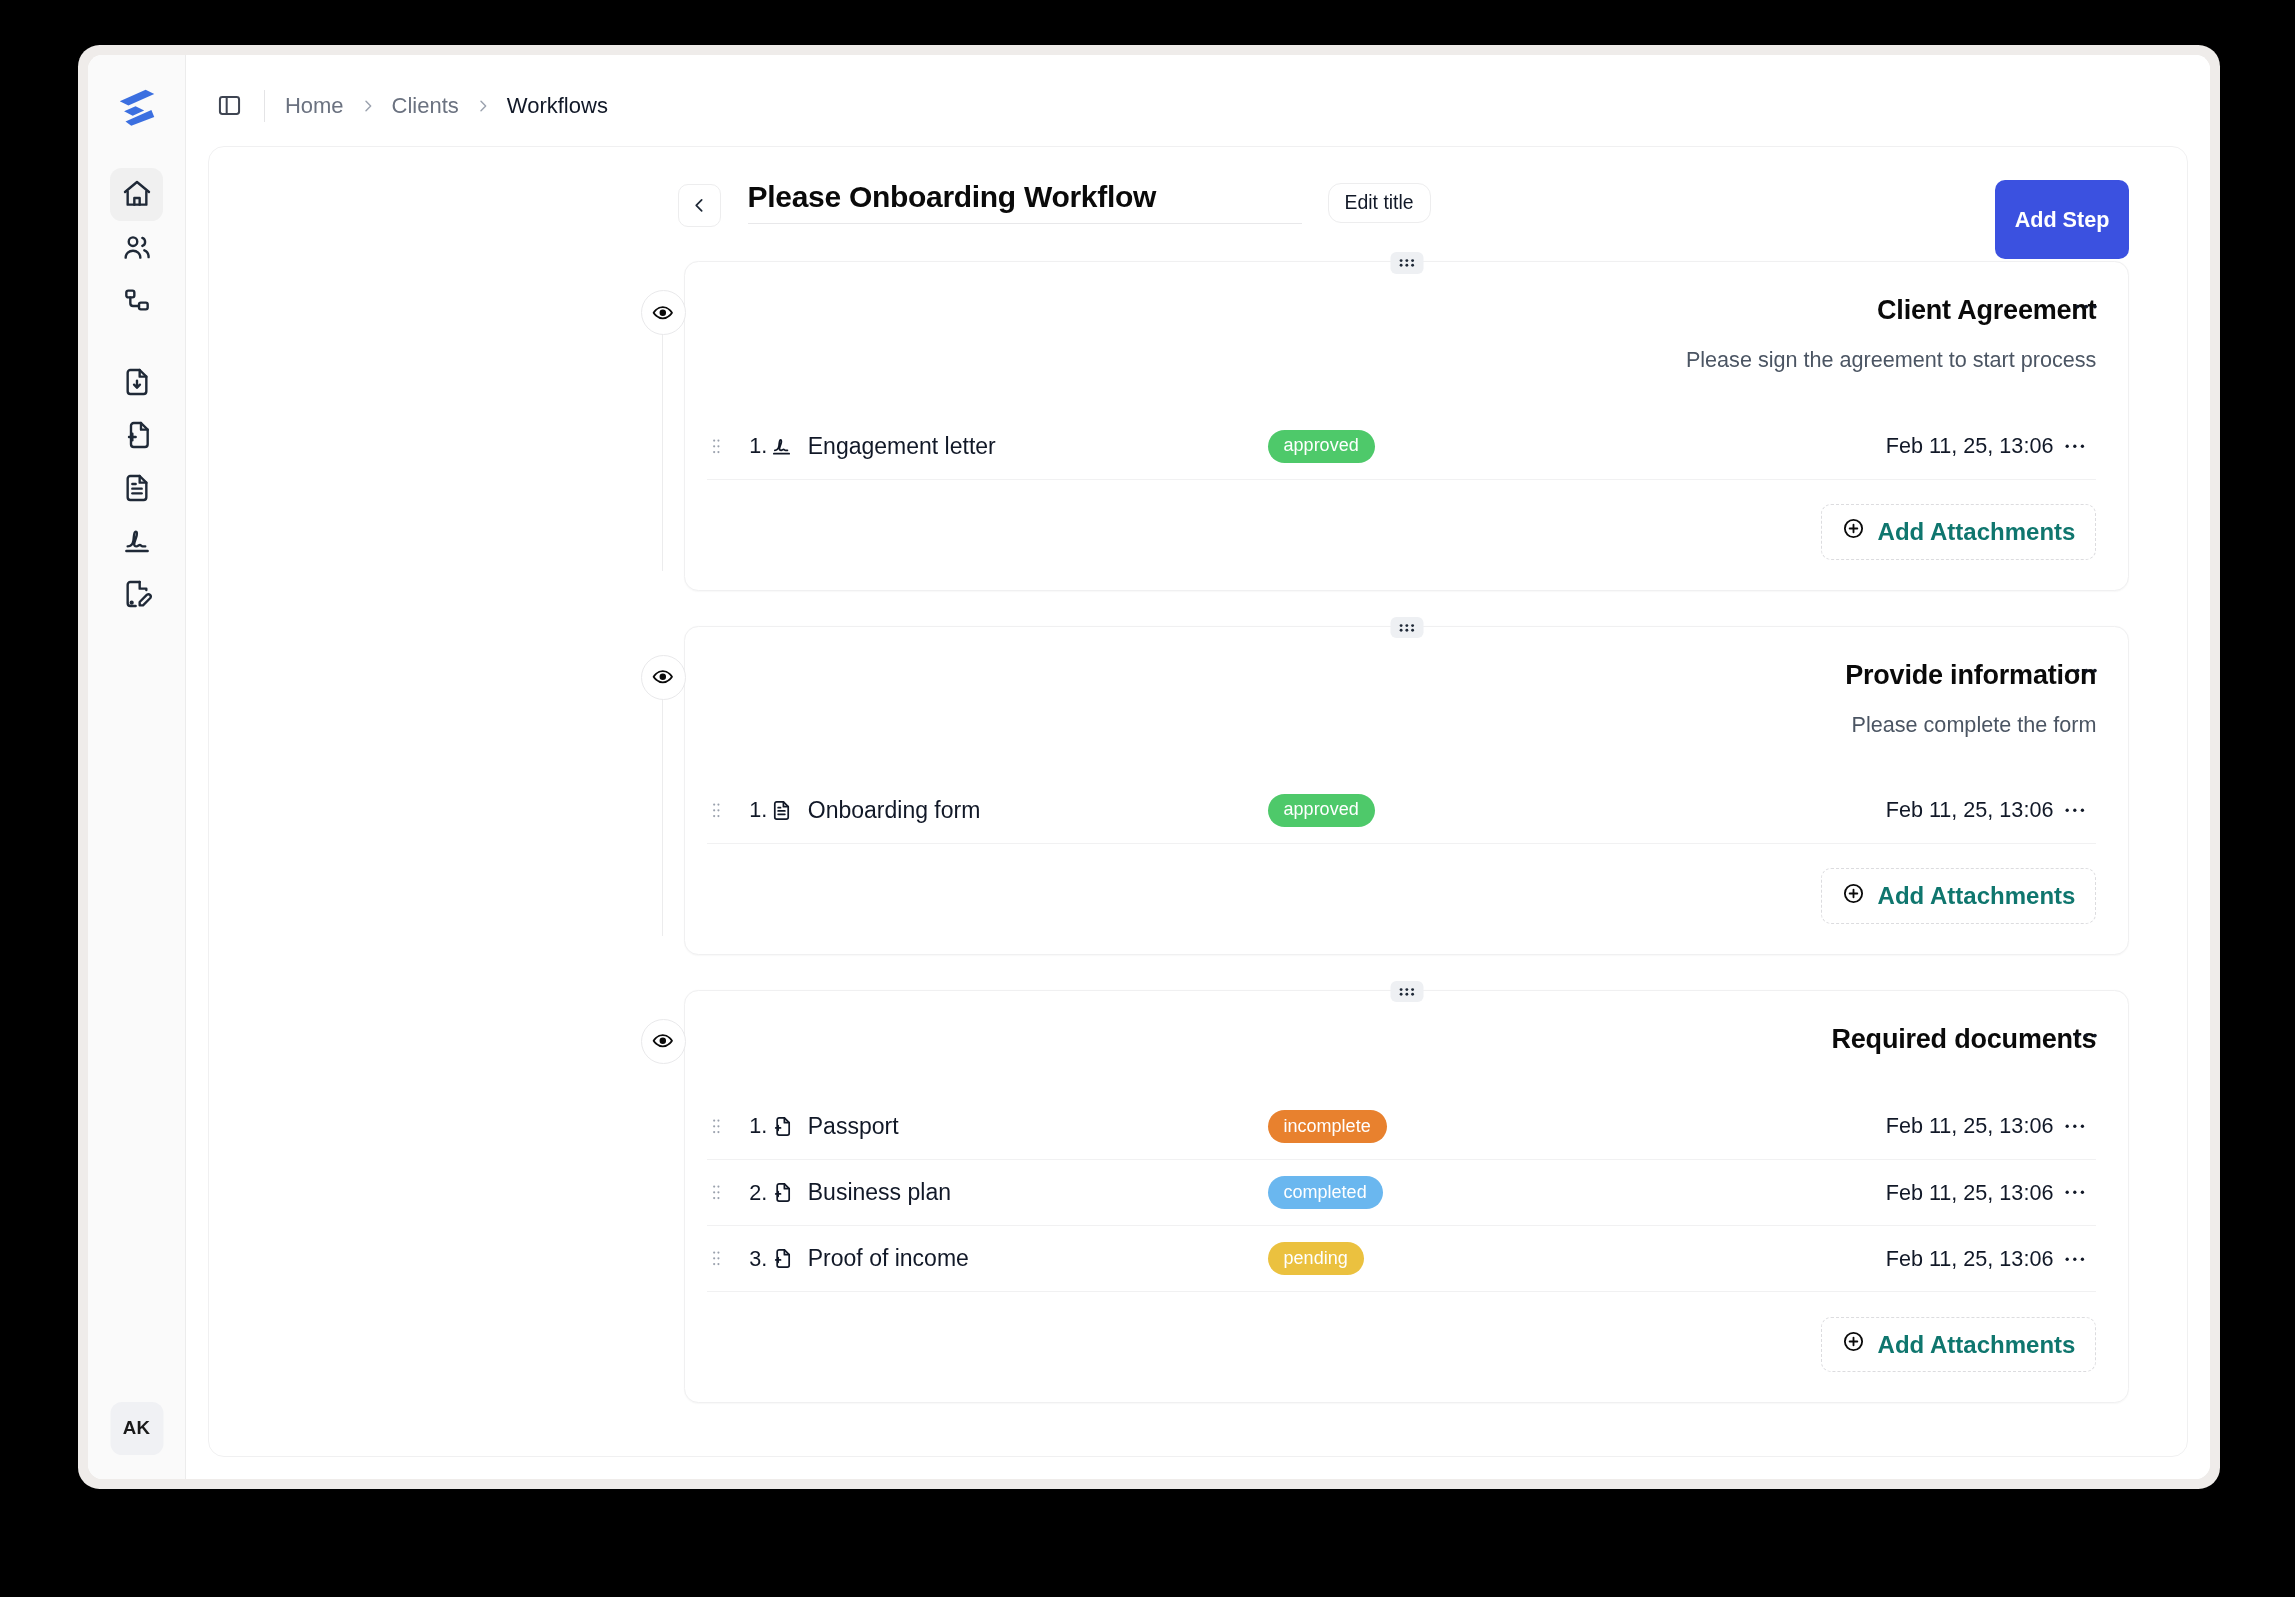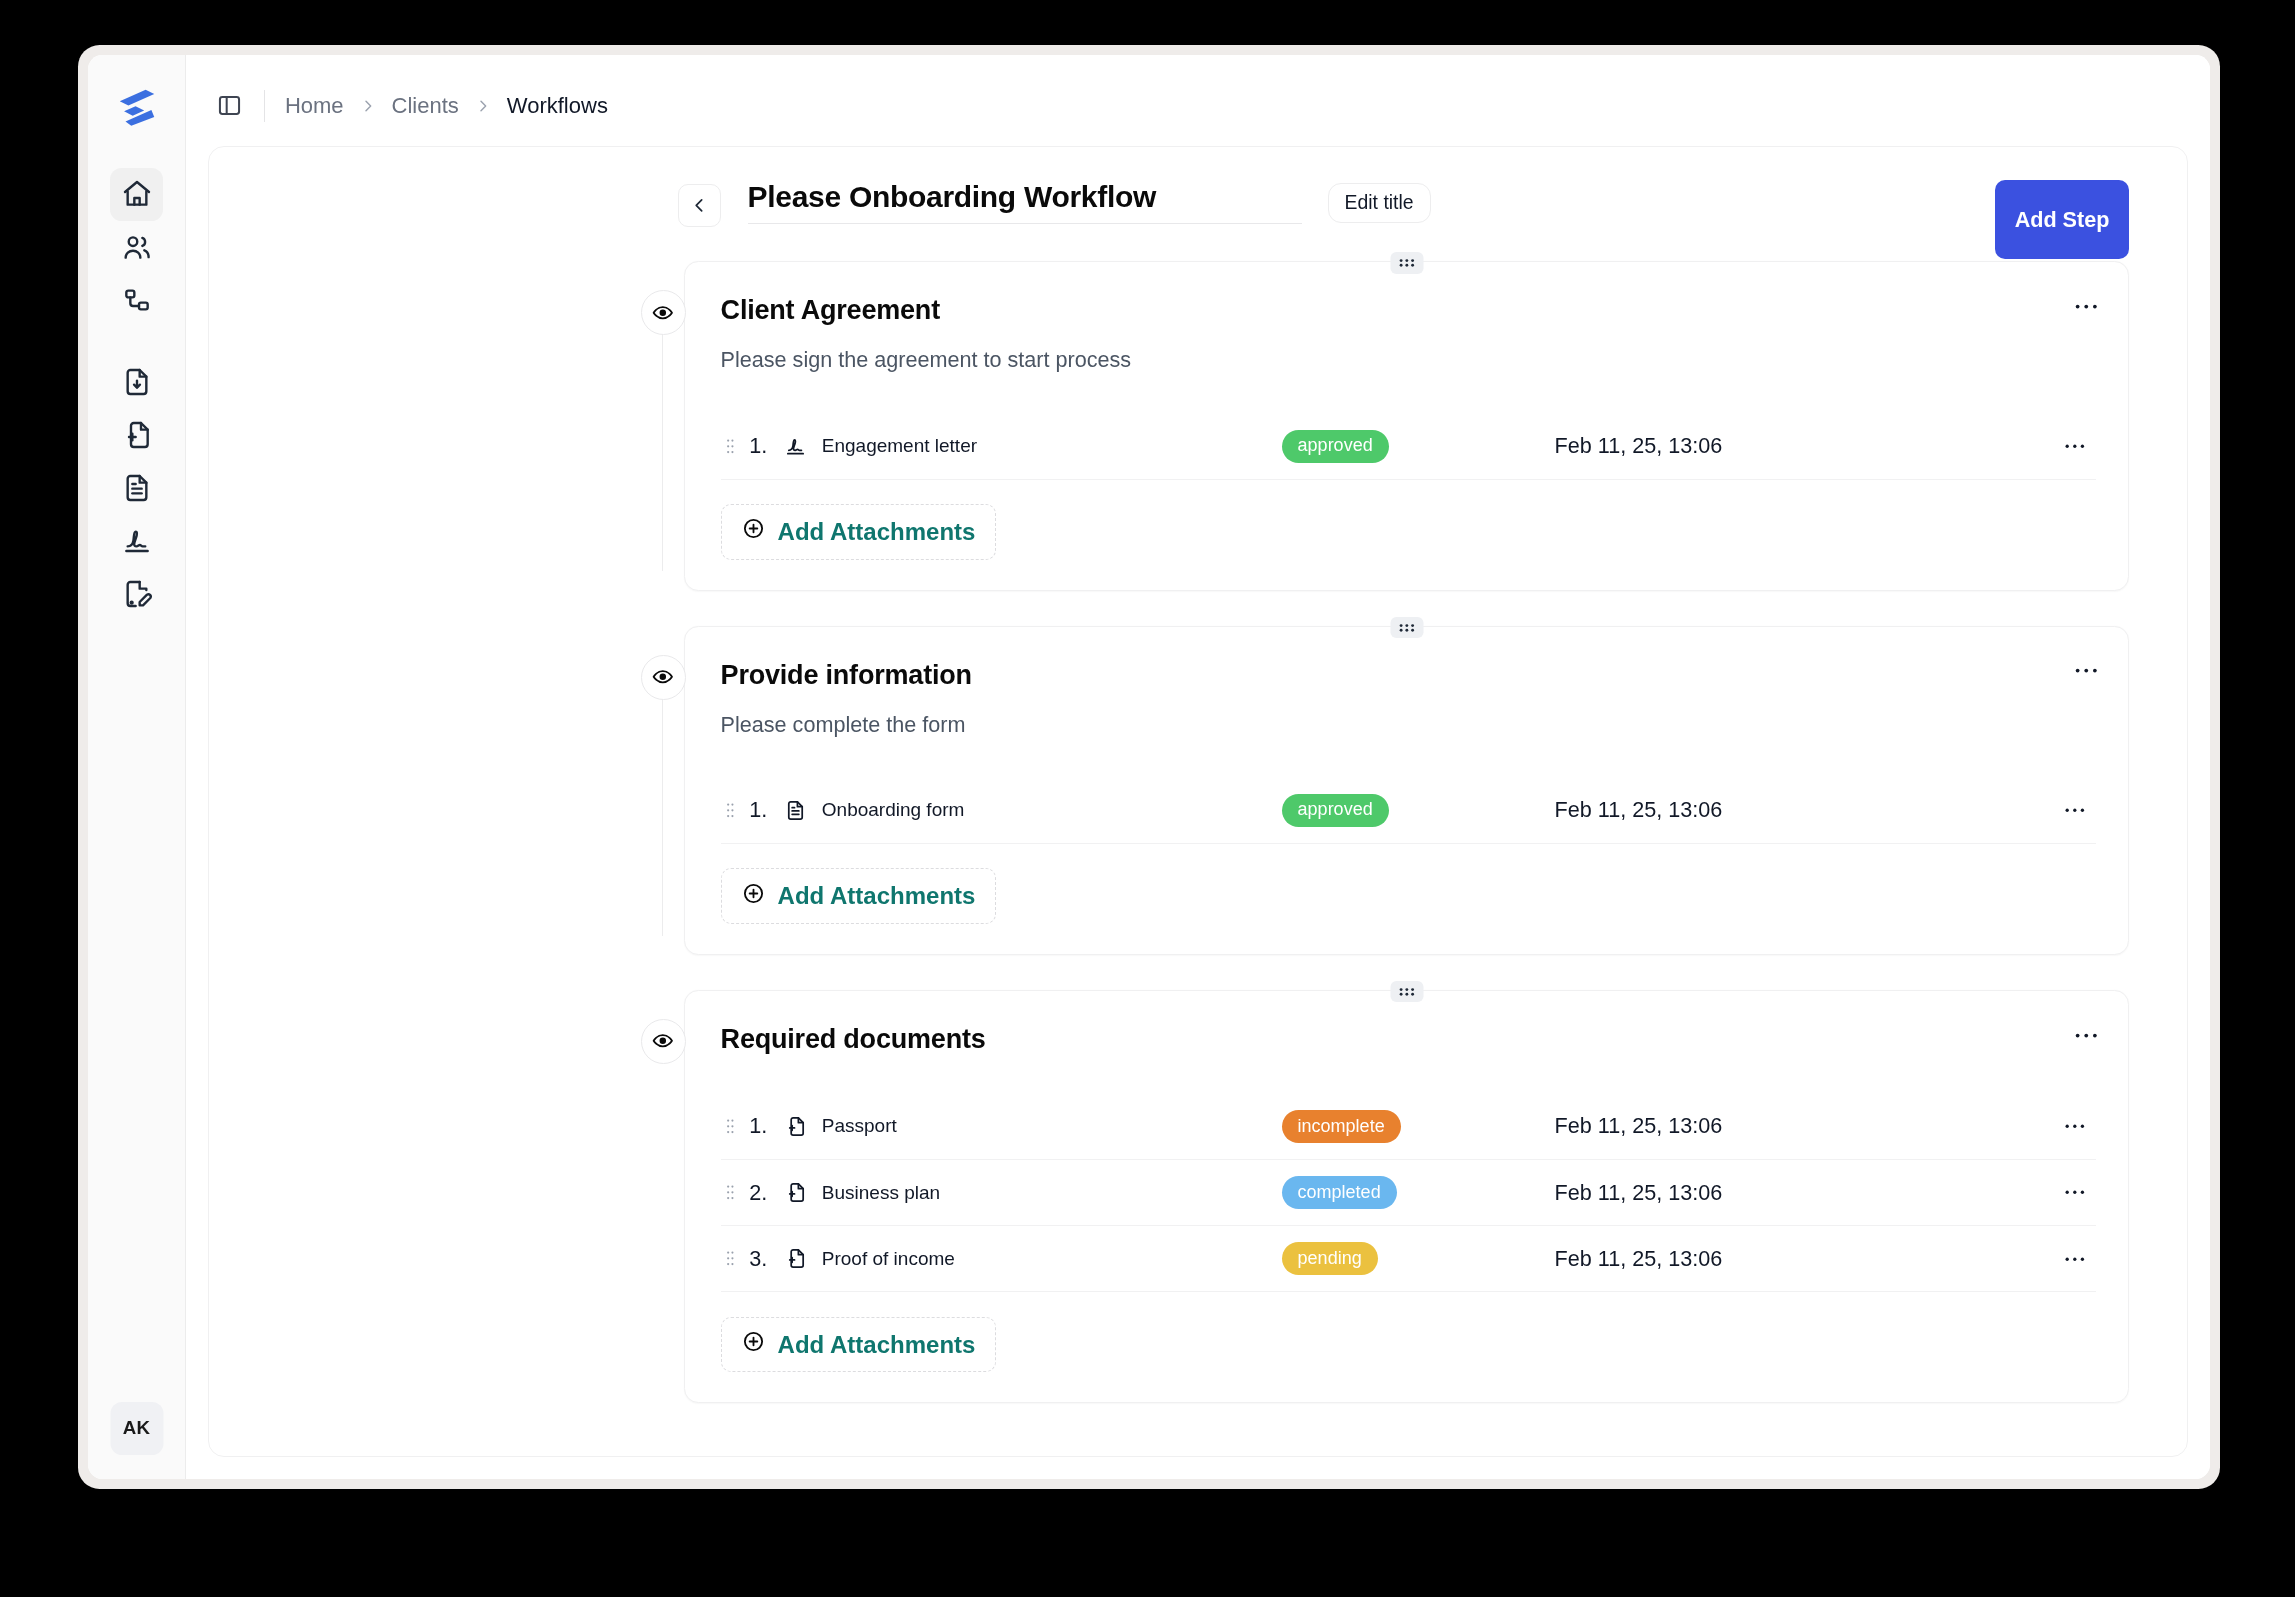--- a/index.html
+++ b/index.html
@@ -208,23 +208,24 @@
     left: -21.6px; top: 73px;
     width: 1.4px;
     background: #ececed;
     z-index: 1;
   }
 
   .step-card {
     background: #ffffff;
     border: 1.4px solid #f0f0f1;
     border-radius: 14.4px;
-    padding: 33px 32px 30px 36px;
+    padding: 33px 32px 30px 22px;
     position: relative;
     box-shadow: 0 0.7px 1.4px rgba(16,24,40,0.03);
+    text-align: right;
   }
   .grip {
     position: absolute;
     left: 50%; top: -10px;
     transform: translateX(-50%);
     width: 33px; height: 21.6px;
     background: #eef0f3;
     border-radius: 5.8px;
     display: flex; align-items: center; justify-content: center;
     cursor: grab;
@@ -269,21 +270,21 @@
   }
   .row-grip svg { width: 8.6px; height: 18.7px; }
   .row-num {
     font-size: 21.6px; color: #111827; width: 32px;
   }
   .row-icon {
     width: 29px; display: flex; align-items: center; justify-content: center;
     margin-right: 11.5px;
   }
   .row-icon svg { width: 23px; height: 23px; }
-  .row-name { font-size: 19px; color: #111827; }
+  .row-name { font-size: 23px; color: #111827; }
 
   .badge-cell {
     flex: 0 0 auto;
     width: 273px;
     display: flex; justify-content: flex-start;
   }
   .badge {
     display: inline-block;
     border-radius: 718px;
     padding: 5.8px 16px;

